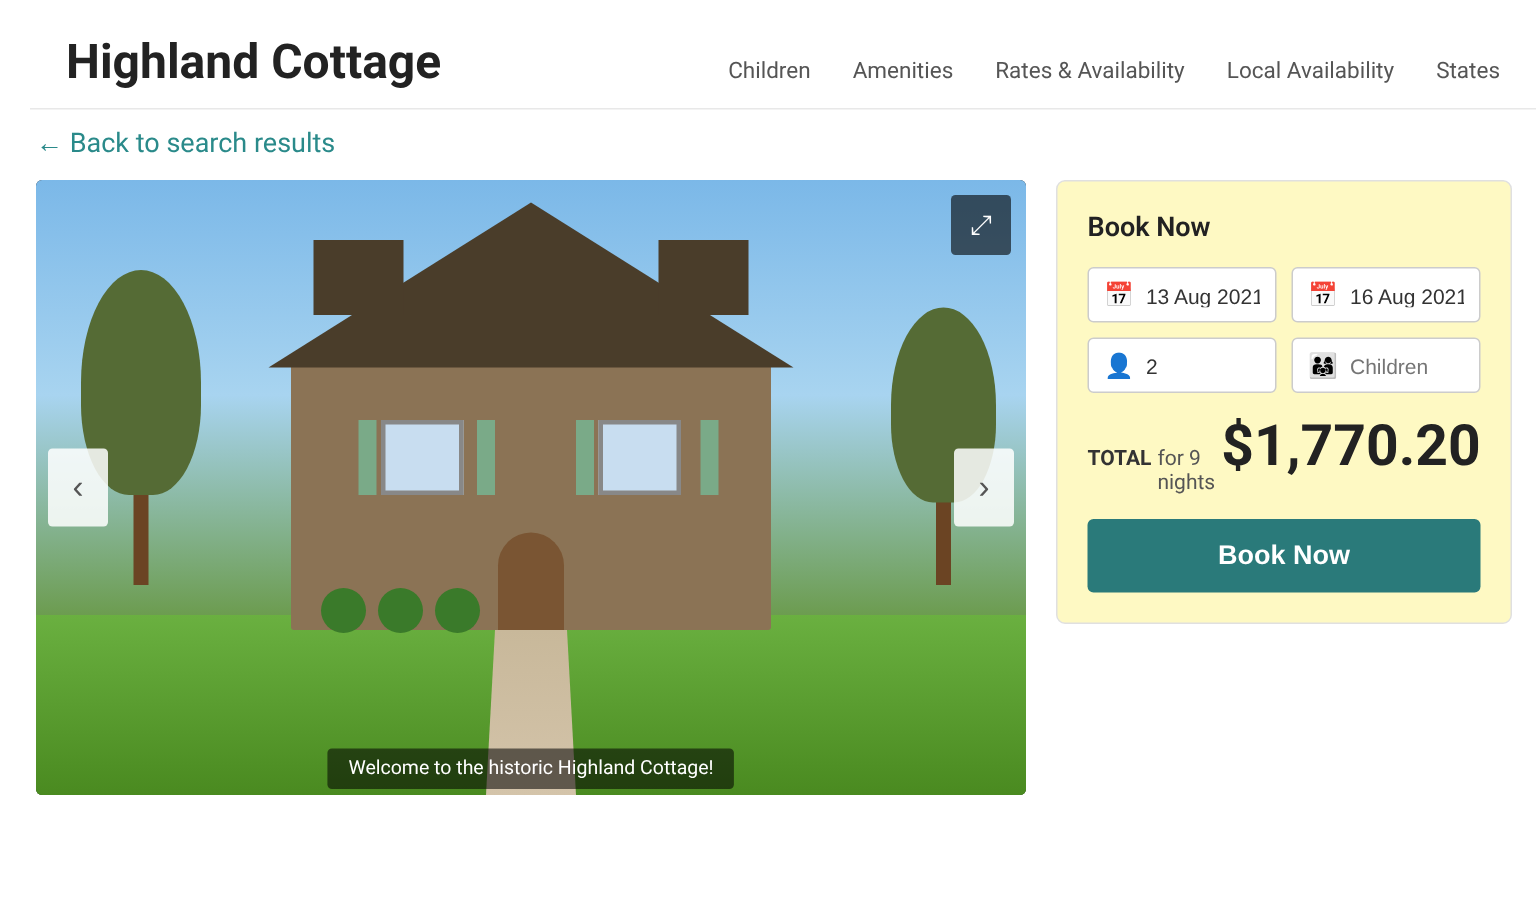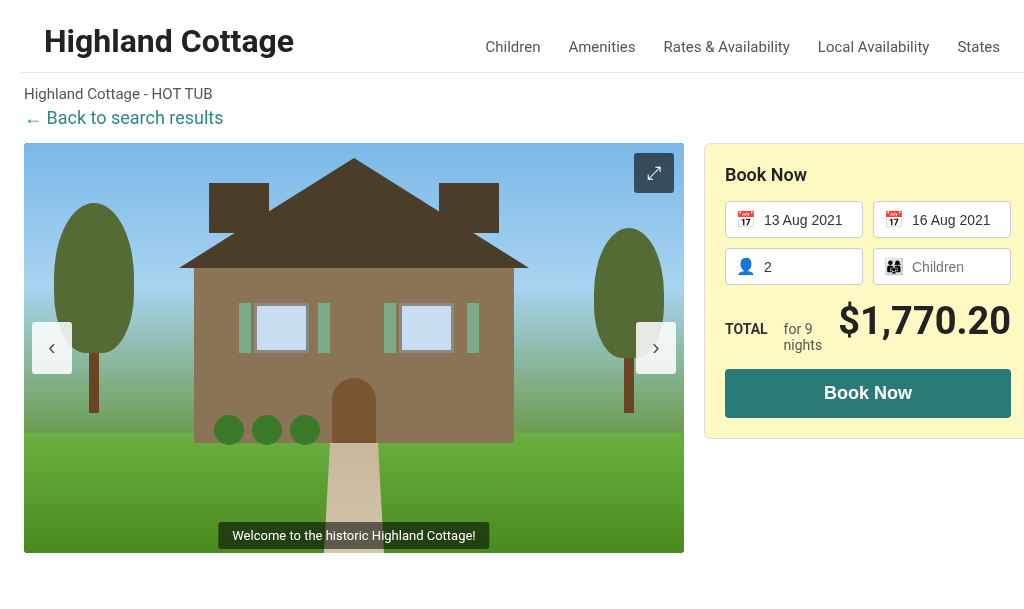--- a/index.html
+++ b/index.html
@@ -53,21 +53,21 @@
     .gallery-btn-next { right: 8px; }
     .gallery-expand { position: absolute; top: 10px; right: 10px; background: rgba(0,0,0,0.6); border: none; color: #fff; width: 40px; height: 40px; display: flex; align-items: center; justify-content: center; cursor: pointer; border-radius: 3px; font-size: 18px; }
 
     
     .booking-widget { flex: 1; background: #fef9c3; border: 1px solid #e0e0e0; border-radius: 6px; padding: 20px; height: fit-content; }
     .book-now-title { font-size: 18px; font-weight: 600; color: #222; margin-bottom: 16px; }
     .booking-row { display: flex; gap: 10px; margin-bottom: 10px; }
     .booking-field { flex: 1; display: flex; align-items: center; background: #fff; border: 1px solid #ccc; border-radius: 4px; padding: 8px 10px; gap: 8px; }
     .booking-field input { border: none; outline: none; font-size: 14px; color: #333; width: 100%; background: transparent; }
     .field-icon { color: #666; font-size: 16px; flex-shrink: 0; }
-    .total-section { margin: 14px 0 16px 0; display: flex; align-items: baseline; gap: 16px; }
+    .total-section { margin: 14px 0 16px 0; display: flex; align-items: baseline; gap: 4px; }
     .total-label { font-size: 14px; font-weight: 700; color: #333; }
     .total-nights { font-size: 14px; color: #555; font-weight: normal; }
     .total-amount { font-size: 38px; font-weight: 700; color: #222; margin-left: auto; }
     .book-btn { width: 100%; background: #2a7a7a; color: #fff; border: none; border-radius: 4px; padding: 14px; font-size: 18px; font-weight: 600; cursor: pointer; }
     .contact-line { text-align: center; margin-top: 12px; font-size: 14px; color: #666; }
     .contact-link { color: #2a8a8a; cursor: pointer; text-decoration: none; }
   </style>
 </head>
 <body>
 
@@ -78,21 +78,20 @@
   <nav class="nav">
     <a class="nav-item">Children</a>
     <a class="nav-item">Amenities</a>
     <a class="nav-item">Rates &amp; Availability</a>
     <a class="nav-item">Local Availability</a>
     <a class="nav-item">States</a>
   </nav>
 </div>
 
 <div class="sub-header">
-  <p class="subtitle">Highland Cottage - HOT TUB</p>
   <a class="back-link">← Back to search results</a>
 </div>
 
 <div class="main-content">
 
   <div class="gallery">
 
     <div class="house-scene">
       <div class="tree-left">
         <div class="tree-left-trunk"></div>

